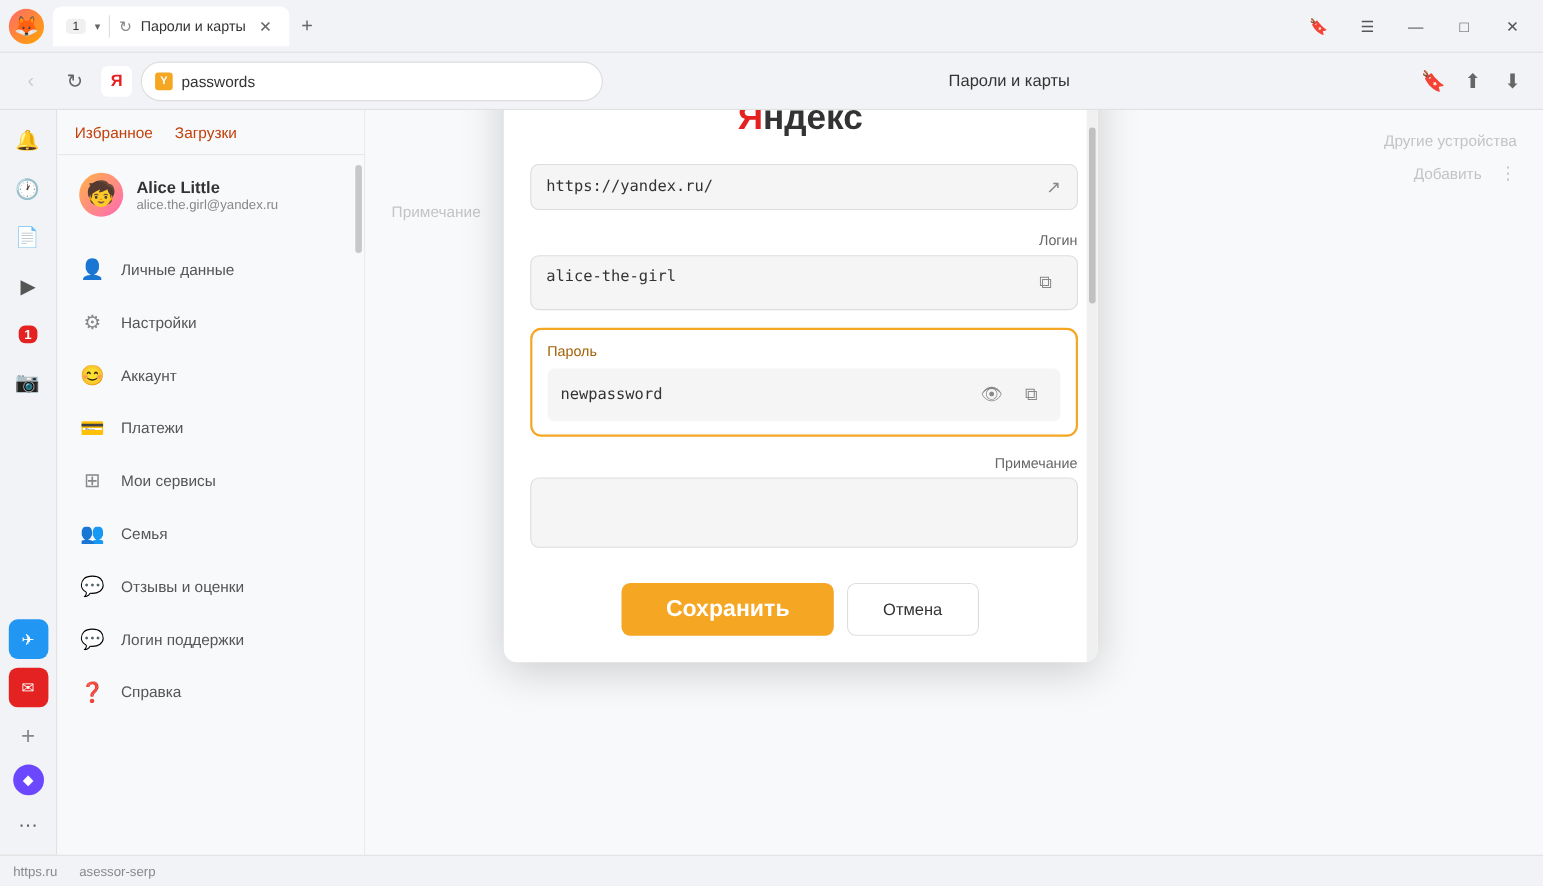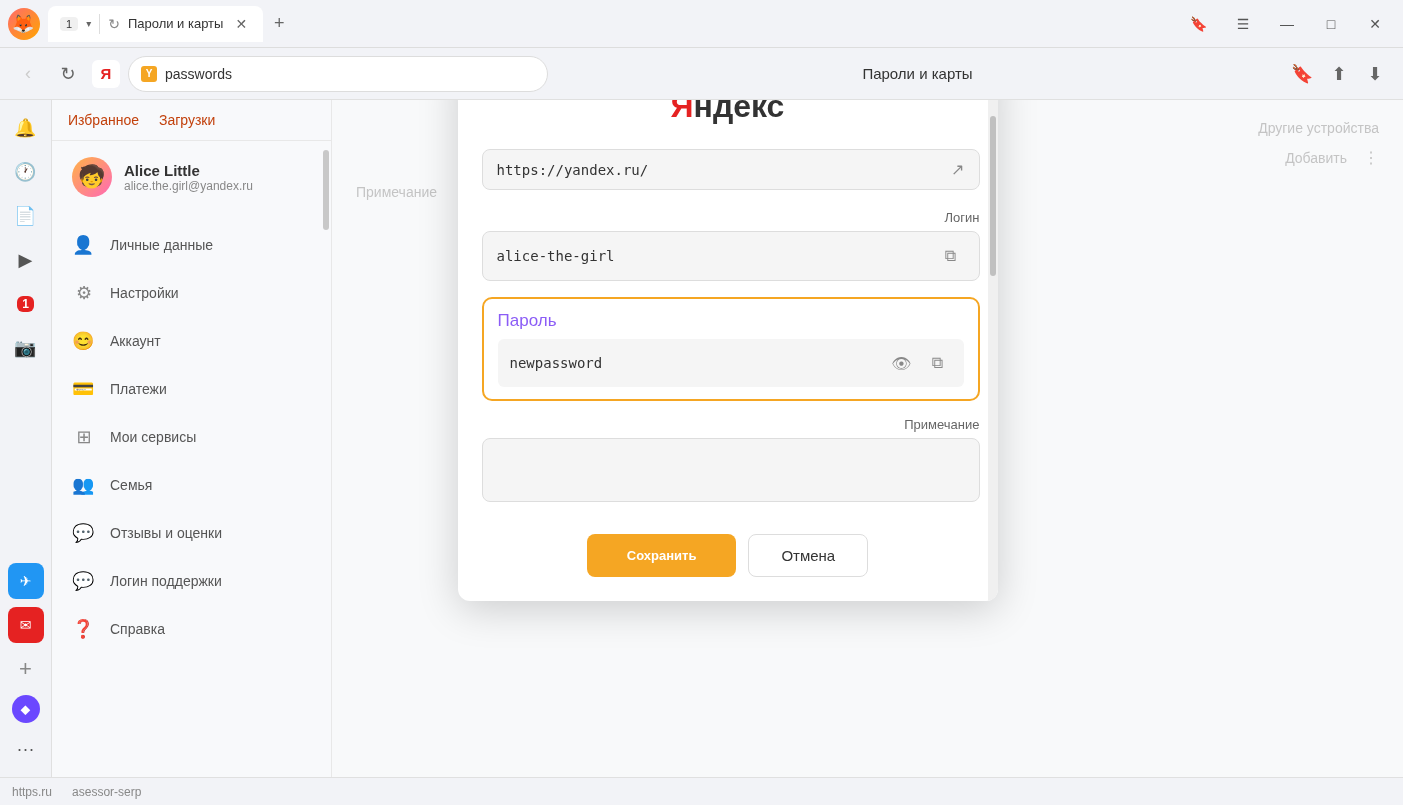--- a/index.html
+++ b/index.html
@@ -77,36 +77,36 @@
     .modal-body::-webkit-scrollbar-thumb { background: #c8c8c8; border-radius: 4px; }
 
     
     .url-field { display: flex; align-items: center; background: #f5f5f5; border: 1px solid #ddd; border-radius: 8px; padding: 10px 14px; gap: 10px; margin-bottom: 20px; }
     .url-text { flex: 1; font-size: 14px; color: #333; font-family: monospace; }
     .url-open-btn { background: none; border: none; cursor: pointer; color: #888; font-size: 16px; }
 
     
     .field-group { margin-bottom: 16px; }
     .field-label { font-size: 13px; color: #666; margin-bottom: 6px; display: block; text-align: right; }
-    .field-input-row { display: flex; align-items: center; background: #f5f5f5; border: 1px solid #ddd; border-radius: 8px; padding: 10px 14px; gap: 24px; }
+    .field-input-row { display: flex; background: #f5f5f5; border: 1px solid #ddd; border-radius: 8px; padding: 10px 14px; gap: 24px; }
     .field-value { flex: 1; font-size: 14px; color: #333; font-family: monospace; }
     .field-actions { display: flex; gap: 8px; }
     .field-action-btn { background: none; border: none; cursor: pointer; color: #888; font-size: 16px; width: 28px; height: 28px; display: flex; align-items: center; justify-content: center; border-radius: 4px; }
 
     
     .password-section { border: 2px solid #f5a623; border-radius: 10px; padding: 12px 14px; margin-bottom: 16px; }
-    .password-label { font-size: 17px; color: #8b5cf6; margin-bottom: 8px; display: block; }
+    .password-label { font-size: 13px; color: #a16207; margin-bottom: 8px; display: block; }
     .password-input-row { display: flex; align-items: center; background: #f5f5f5; border-radius: 6px; padding: 10px 12px; gap: 8px; }
 
     
     .note-field { background: #f5f5f5; border: 1px solid #ddd; border-radius: 8px; padding: 10px 14px; min-height: 64px; margin-bottom: 16px; }
 
     
     .modal-footer { padding: 16px 24px 24px; display: flex; gap: 12px; justify-content: center; }
-    .btn-save { background: #f5a623; color: white; border: none; border-radius: 8px; padding: 12px 40px; font-size: 13px; font-weight: 600; cursor: pointer; }
+    .btn-save { background: #f5a623; color: white; border: none; border-radius: 8px; padding: 12px 40px; font-size: 21px; font-weight: 600; cursor: pointer; }
     .btn-cancel { background: white; color: #333; border: 1px solid #ddd; border-radius: 8px; padding: 12px 32px; font-size: 15px; cursor: pointer; }
 
     
     .bottom-url-bar { height: 28px; background: #f2f3f7; border-top: 1px solid #e0e0e0; display: flex; align-items: center; padding: 0 12px; gap: 20px; }
     .bottom-url-item { font-size: 12px; color: #888; }
   </style>
 </head>
 <body>
 
 <div class="browser-frame">

